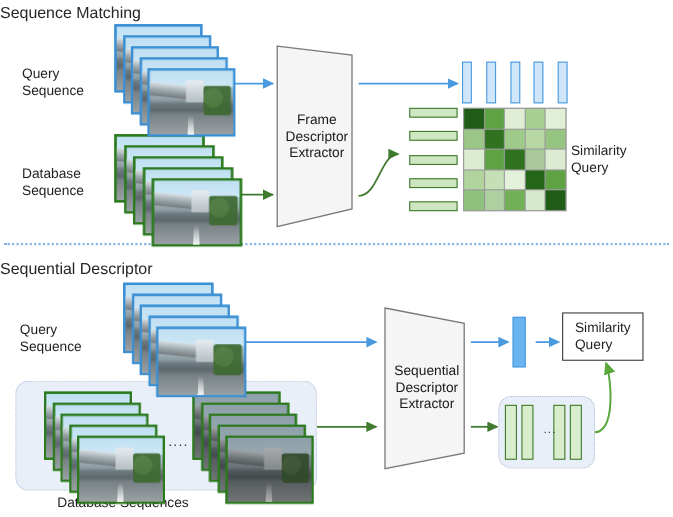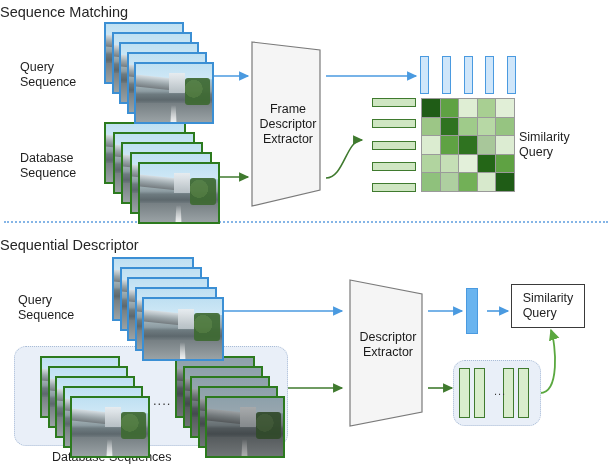--- a/index.html
+++ b/index.html
@@ -357,20 +357,21 @@
     </div>
   </div>
 
 <div class="abs lbl" style="left:52px;top:450px;width:200px;">Database Sequences</div>
 
 <div class="trapWrap" style="left:344px;top:278px;width:88px;height:150px;">
   <svg width="88" height="150" viewBox="0 0 88 150">
     <polygon points="6,2 78,16 78,134 6,148" fill="#f5f5f5" stroke="#7a7a7a" stroke-width="1.2"></polygon>
   </svg>
   <div class="trapTxt" style="top:52px;">
+    <div>Sequential</div>
     <div>Descriptor</div>
     <div>Extractor</div>
   </div>
 </div>
 
 <div class="vbar solid" style="left:466px;top:288px;width:12px;height:46px;"></div>
 
 <div class="simbox" style="left:511px;top:284px;width:74px;height:44px;">
   <div class="lbl">
     <div>Similarity</div>

